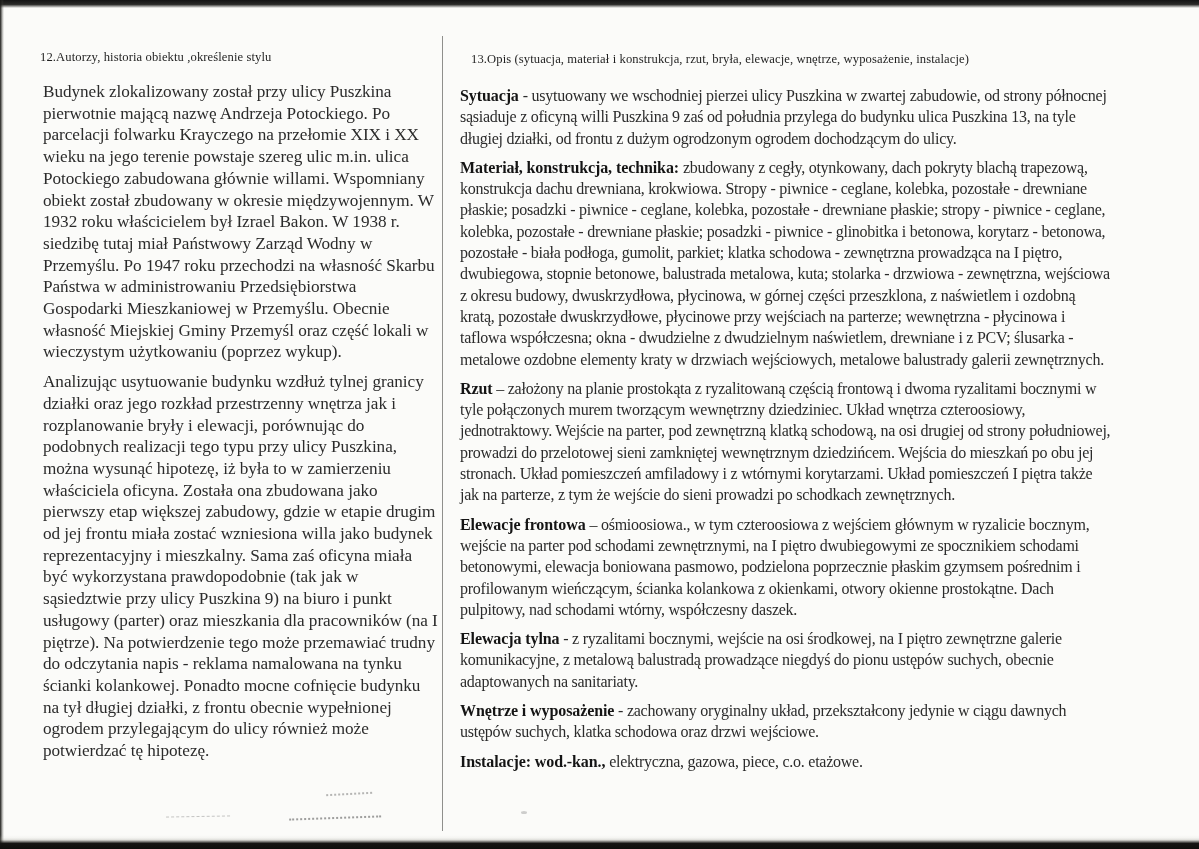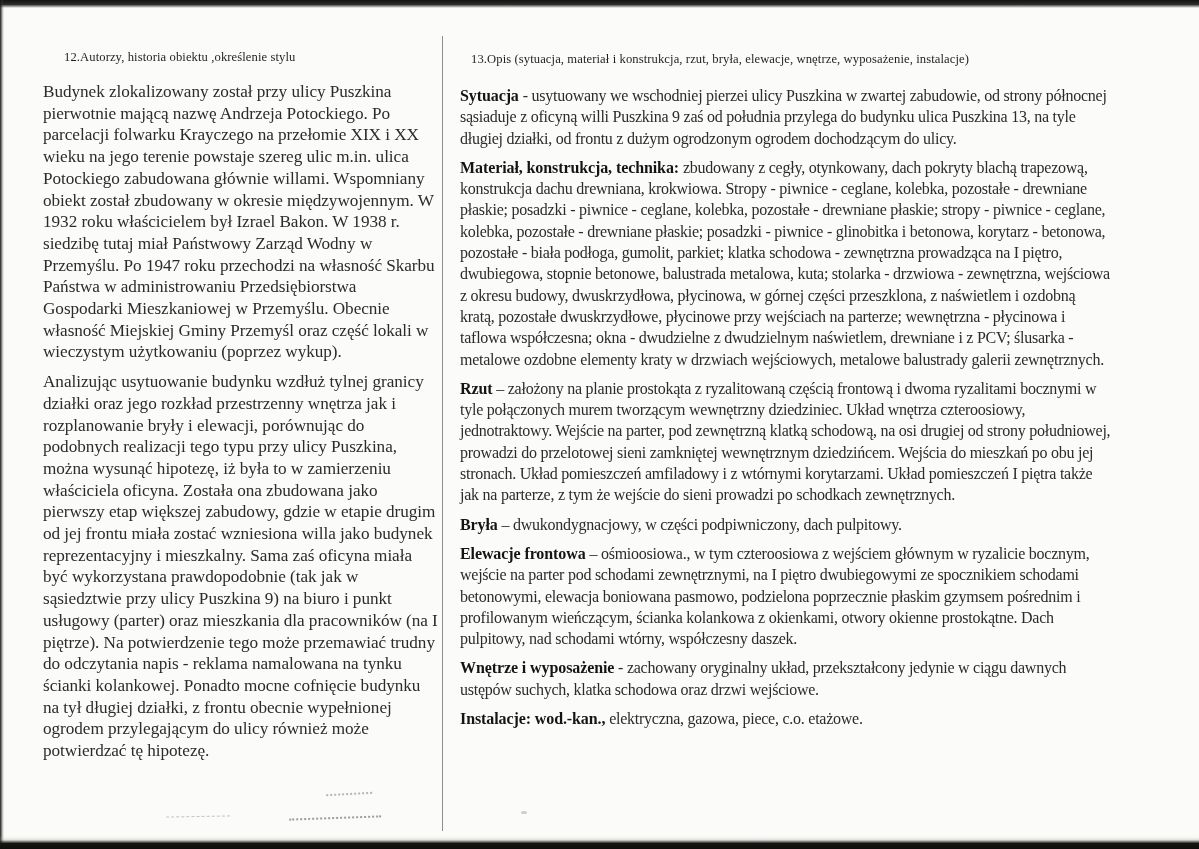--- a/index.html
+++ b/index.html
@@ -14,21 +14,21 @@
     background:linear-gradient(to bottom,#141414 0%,#2a2a28 55%,rgba(90,90,85,0) 100%);}
   .edge-left{position:absolute;top:0;left:0;bottom:0;width:4px;
     background:linear-gradient(to right,#1a1a18 0%,rgba(60,60,55,.35) 60%,rgba(60,60,55,0) 100%);}
   .edge-bottom{position:absolute;left:0;right:0;bottom:0;height:14px;
     background:linear-gradient(to top,#0e0e0c 0%,#16161400 100%,transparent 100%);
     background:linear-gradient(to top,#0e0e0c 0%,#151513 40%,rgba(140,140,130,.25) 65%,rgba(200,200,190,.12) 80%,transparent 100%);}
   
   .divider{position:absolute;left:442px;top:36px;width:1px;height:795px;background:#8f8f8c;}
   
   .col-header{position:absolute;font-size:12.6px;letter-spacing:.1px;color:#1f1f1f;white-space:nowrap;}
-  .hdr-left{left:40px;top:50px;margin-left:24px;}
+  .hdr-left{left:40px;top:50px;}
   .hdr-right{left:471px;top:52px;}
   
   .textcol{position:absolute;}
   .col-left{left:35px;top:73px;width:411px;font-size:17.2px;line-height:21.7px;letter-spacing:-.05px;}
   .col-right{left:452px;top:77px;width:668px;font-size:16px;line-height:21.3px;letter-spacing:-.25px;}
   .para{margin:8px;text-align:left;}
   .para strong{font-weight:bold;color:#141414;letter-spacing:-.1px;text-align:center;}
   
   .smudge{position:absolute;pointer-events:none;filter:blur(.4px);}
   .smudge-a{left:326px;top:787px;width:46px;height:6px;
@@ -51,22 +51,22 @@
 <div class="col-header hdr-right">13.Opis  (sytuacja, materiał i konstrukcja, rzut, bryła, elewacje, wnętrze, wyposażenie, instalacje)</div>
 
 <div class="textcol col-left">
     <p class="para"><span>Budynek zlokalizowany został przy ulicy Puszkina pierwotnie mającą nazwę Andrzeja  Potockiego. Po parcelacji folwarku Krayczego na przełomie XIX i XX wieku na jego terenie powstaje szereg  ulic m.in. ulica Potockiego zabudowana głównie willami. Wspomniany obiekt został zbudowany w okresie międzywojennym. W 1932 roku właścicielem był Izrael Bakon. W 1938 r.  siedzibę tutaj miał Państwowy Zarząd Wodny w Przemyślu. Po 1947 roku przechodzi na własność Skarbu Państwa w administrowaniu Przedsiębiorstwa Gospodarki Mieszkaniowej w Przemyślu. Obecnie własność Miejskiej Gminy Przemyśl oraz część lokali w wieczystym użytkowaniu (poprzez wykup).</span></p>
     <p class="para"><span>Analizując usytuowanie budynku wzdłuż tylnej granicy działki oraz jego rozkład przestrzenny wnętrza jak i rozplanowanie bryły i elewacji, porównując do podobnych realizacji tego typu przy ulicy Puszkina, można wysunąć hipotezę, iż była to w zamierzeniu właściciela oficyna. Została ona zbudowana jako pierwszy etap większej zabudowy, gdzie w etapie drugim od jej frontu miała zostać wzniesiona willa jako budynek reprezentacyjny i mieszkalny. Sama zaś oficyna miała być wykorzystana prawdopodobnie (tak jak w sąsiedztwie przy ulicy Puszkina 9) na biuro i punkt usługowy (parter) oraz mieszkania dla pracowników (na I piętrze). Na potwierdzenie tego może przemawiać trudny do odczytania napis - reklama namalowana na tynku ścianki kolankowej. Ponadto mocne cofnięcie budynku na tył długiej działki, z frontu obecnie wypełnionej ogrodem przylegającym do ulicy również może potwierdzać tę hipotezę.</span></p>
   </div>
 <div class="textcol col-right">
     <p class="para"><strong>Sytuacja </strong><span> - usytuowany we wschodniej pierzei ulicy Puszkina w zwartej zabudowie, od strony północnej sąsiaduje z oficyną willi Puszkina  9 zaś od południa przylega do budynku ulica Puszkina 13, na tyle długiej działki, od frontu z dużym ogrodzonym ogrodem dochodzącym do ulicy.</span></p>
     <p class="para"><strong>Materiał, konstrukcja, technika: </strong><span>  zbudowany z cegły, otynkowany, dach pokryty blachą trapezową, konstrukcja dachu drewniana, krokwiowa. Stropy - piwnice - ceglane, kolebka, pozostałe - drewniane płaskie; posadzki -  piwnice - ceglane, kolebka, pozostałe - drewniane płaskie; stropy - piwnice - ceglane, kolebka, pozostałe - drewniane płaskie; posadzki - piwnice - glinobitka i betonowa, korytarz - betonowa, pozostałe - biała podłoga, gumolit, parkiet; klatka schodowa - zewnętrzna prowadząca na I piętro, dwubiegowa, stopnie betonowe, balustrada metalowa, kuta; stolarka - drzwiowa - zewnętrzna, wejściowa z okresu budowy, dwuskrzydłowa, płycinowa, w górnej części przeszklona, z naświetlem i ozdobną kratą, pozostałe dwuskrzydłowe, płycinowe przy wejściach na parterze; wewnętrzna - płycinowa i taflowa współczesna; okna - dwudzielne z dwudzielnym naświetlem, drewniane i z PCV; ślusarka - metalowe ozdobne elementy kraty w drzwiach wejściowych, metalowe balustrady galerii zewnętrznych.</span></p>
     <p class="para"><strong>Rzut</strong><span> –  założony na planie prostokąta  z ryzalitowaną  częścią frontową i dwoma ryzalitami bocznymi w tyle połączonych murem tworzącym wewnętrzny dziedziniec. Układ wnętrza czteroosiowy, jednotraktowy. Wejście na parter, pod zewnętrzną klatką schodową, na osi drugiej od strony południowej, prowadzi do przelotowej sieni zamkniętej wewnętrznym dziedzińcem. Wejścia do mieszkań po obu jej stronach. Układ pomieszczeń amfiladowy i z wtórnymi korytarzami. Układ pomieszczeń I piętra także jak na parterze, z tym że wejście do sieni prowadzi po schodkach zewnętrznych.</span></p>
-    <p class="para"><strong>Bryła</strong><span> – dwukondygnacjowy, w części  podpiwniczony, dach pulpitowy.</span></p>
     <p class="para"><strong>Elewacje frontowa </strong><span>  –  ośmioosiowa., w tym czteroosiowa z wejściem głównym w ryzalicie bocznym, wejście na parter pod schodami zewnętrznymi, na I piętro dwubiegowymi ze spocznikiem schodami betonowymi, elewacja boniowana pasmowo, podzielona poprzecznie płaskim gzymsem pośrednim i profilowanym wieńczącym, ścianka kolankowa z okienkami, otwory okienne prostokątne. Dach pulpitowy, nad schodami wtórny, współczesny daszek.</span></p>
+    <p class="para"><strong>Elewacja tylna</strong><span> - z ryzalitami bocznymi, wejście na osi środkowej, na I piętro zewnętrzne galerie komunikacyjne, z metalową balustradą prowadzące niegdyś do pionu ustępów suchych, obecnie adaptowanych na sanitariaty.</span></p>
     <p class="para"><strong>Wnętrze i wyposażenie</strong><span> -  zachowany oryginalny układ, przekształcony jedynie w ciągu dawnych ustępów suchych, klatka schodowa oraz drzwi wejściowe.</span></p>
     <p class="para"><strong>Instalacje: wod.-kan.,</strong><span> elektryczna, gazowa, piece, c.o. etażowe.</span></p>
   </div>
 
 <div class="smudge smudge-a"></div>
 <div class="smudge smudge-b"></div>
 <div class="smudge smudge-c"></div>
 <div class="smudge smudge-d"></div>
 
 </body></html>

